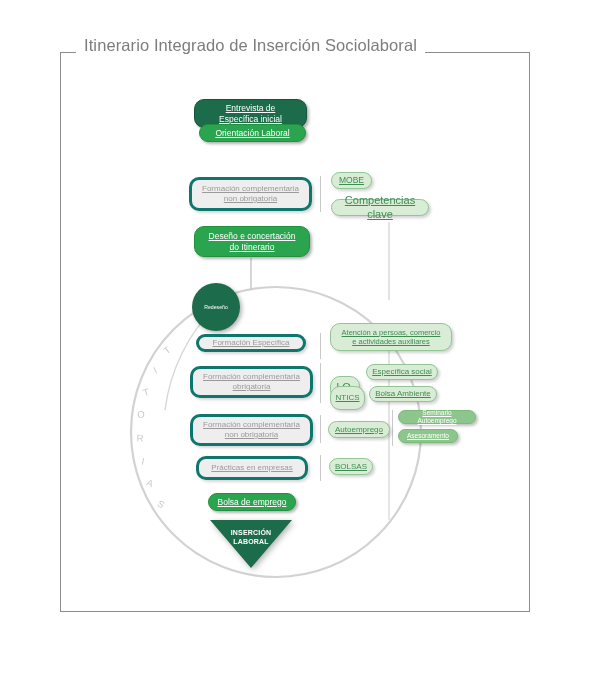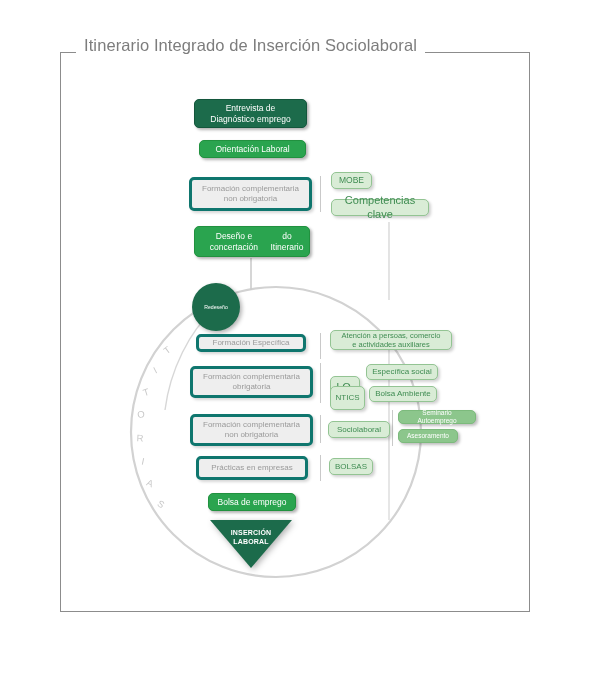--- a/index.html
+++ b/index.html
@@ -48,23 +48,24 @@
   }
 
   
   .node {
     position: absolute;
     box-sizing: border-box;
     display: flex;
     align-items: center;
     justify-content: center;
     text-align: center;
-    border-radius: 5px;
+    border-radius: 10px;
     line-height: 1.22;
     padding: 2px 4px;
+    text-decoration: underline;
   }
 
   .n-darkgreen {
     background: #1c6b4b;
     color: #ffffff;
     border: 1px solid #14563c;
     box-shadow: 2px 2px 3px rgba(0,0,0,0.30);
   }
   .n-green {
     background: #2aa44f;
@@ -173,54 +174,54 @@
 
 <div class="vsep" style="left:320px; top:176px; height:36px;"></div>
 <div class="vsep" style="left:320px; top:333px; height:26px;"></div>
 <div class="vsep" style="left:320px; top:363px; height:40px;"></div>
 <div class="vsep" style="left:320px; top:415px; height:28px;"></div>
 <div class="vsep" style="left:320px; top:455px; height:26px;"></div>
 <div class="vsep" style="left:392px; top:410px; height:36px;"></div>
 
 <div class="node n-darkgreen" style="left:194px; top:99px; width:113px; height:29px; font-size:8.5px; flex-direction:column;">
   <span>Entrevista de</span>
-  <span>Diagnóstico emprego</span>
-</div>
-
-<div class="node n-green" style="left:199px; top:140px; width:107px; height:18px; font-size:8.5px;">
+  <span>Específica inicial</span>
+</div>
+
+<div class="node n-green" style="left:199px; top:124px; width:107px; height:18px; font-size:8.5px;">
   <span>Orientación Laboral</span>
 </div>
 
 <div class="node n-grey" style="left:189px; top:177px; width:123px; height:34px; font-size:8px; flex-direction:column;">
   <span>Formación complementaria</span>
   <span>non obrigatoria</span>
 </div>
 
 <div class="node n-lightgreen" style="left:331px; top:172px; width:41px; height:17px; font-size:8.5px;">
   <span>MOBE</span>
 </div>
 
 <div class="node n-lightgreen" style="left:331px; top:199px; width:98px; height:17px; font-size:11px;">
   <span>Competencias clave</span>
 </div>
 
-<div class="node n-green" style="left:194px; top:226px; width:116px; height:31px; font-size:8.5px; flex-direction:row;">
+<div class="node n-green" style="left:194px; top:226px; width:116px; height:31px; font-size:8.5px; flex-direction:column;">
   <span>Deseño e concertación</span>
   <span>do Itinerario</span>
 </div>
 
 <div class="circle-node" style="left:192px; top:283px; width:48px; height:48px; font-size:5.2px;">
   <span>Redeseño</span>
 </div>
 
 <div class="node n-grey" style="left:196px; top:334px; width:110px; height:18px; font-size:8px;">
   <span>Formación Específica</span>
 </div>
 
-<div class="node n-lightgreen" style="left:330px; top:330px; width:122px; height:20px; font-size:7.5px; flex-direction:column;">
+<div class="node n-lightgreen" style="left:330px; top:323px; width:122px; height:28px; font-size:7.5px; flex-direction:column;">
   <span>Atención a persoas, comercio</span>
   <span>e actividades auxiliares</span>
 </div>
 
 <div class="node n-grey" style="left:190px; top:366px; width:123px; height:32px; font-size:8px; flex-direction:column;">
   <span>Formación complementaria</span>
   <span>obrigatoria</span>
 </div>
 
 <div class="node n-lightgreen" style="left:330px; top:376px; width:30px; height:24px; font-size:11px;">
@@ -238,21 +239,21 @@
 <div class="node n-lightgreen" style="left:369px; top:386px; width:68px; height:16px; font-size:8px;">
   <span>Bolsa  Ambiente</span>
 </div>
 
 <div class="node n-grey" style="left:190px; top:414px; width:123px; height:32px; font-size:8px; flex-direction:column;">
   <span>Formación complementaria</span>
   <span>non obrigatoria</span>
 </div>
 
 <div class="node n-lightgreen" style="left:328px; top:421px; width:62px; height:17px; font-size:8px;">
-  <span>Sociolaboral</span>
+  <span>Autoemprego</span>
 </div>
 
 <div class="node n-midgreen" style="left:398px; top:410px; width:78px; height:14px; font-size:6.5px;">
   <span>Seminario Autoemprego</span>
 </div>
 
 <div class="node n-midgreen" style="left:398px; top:429px; width:60px; height:14px; font-size:6.5px;">
   <span>Asesoramento</span>
 </div>
 

